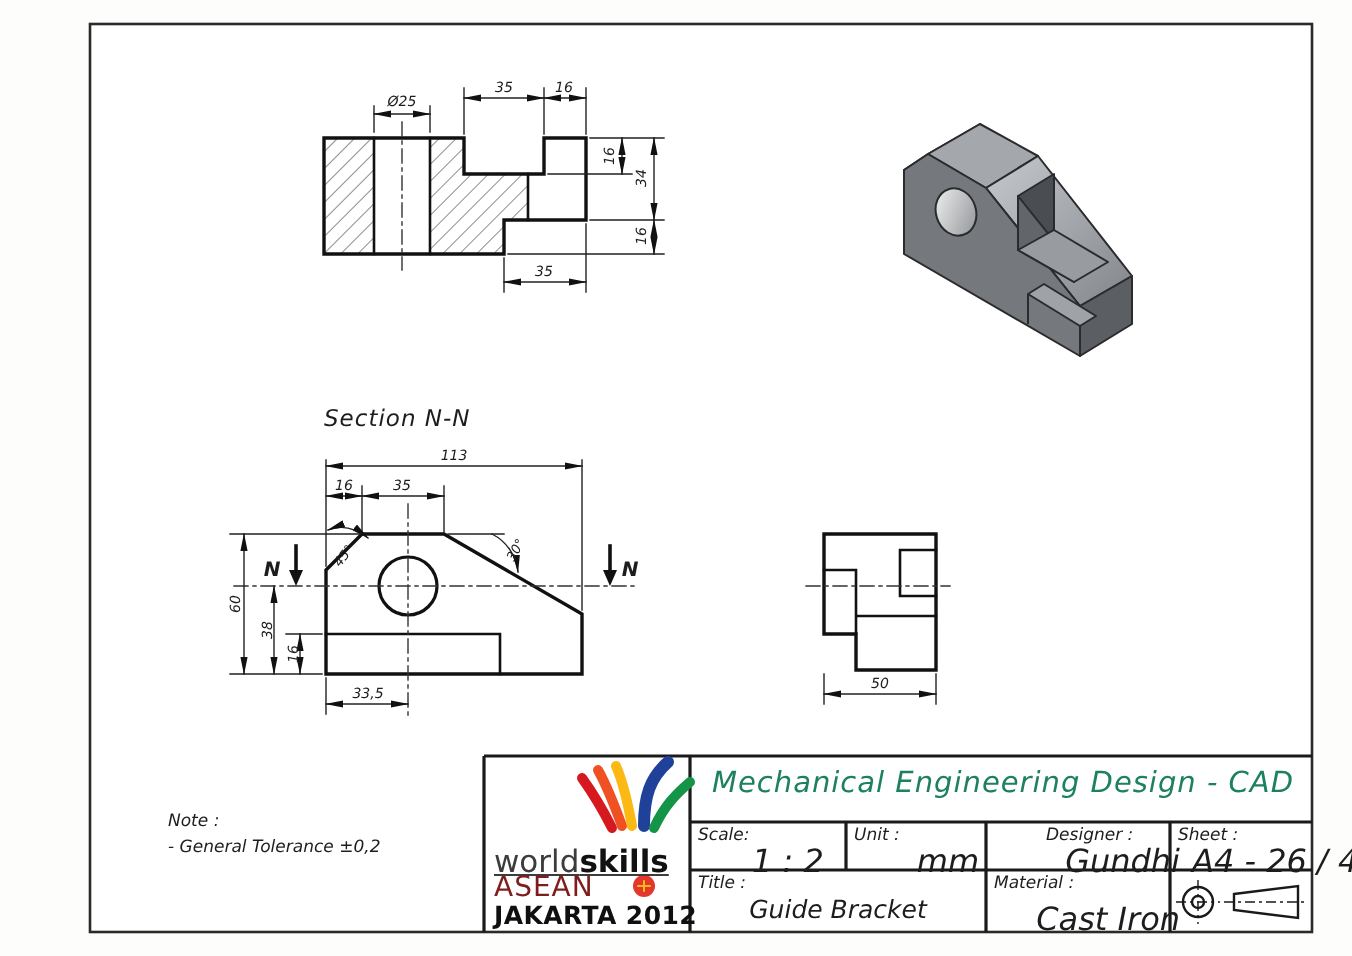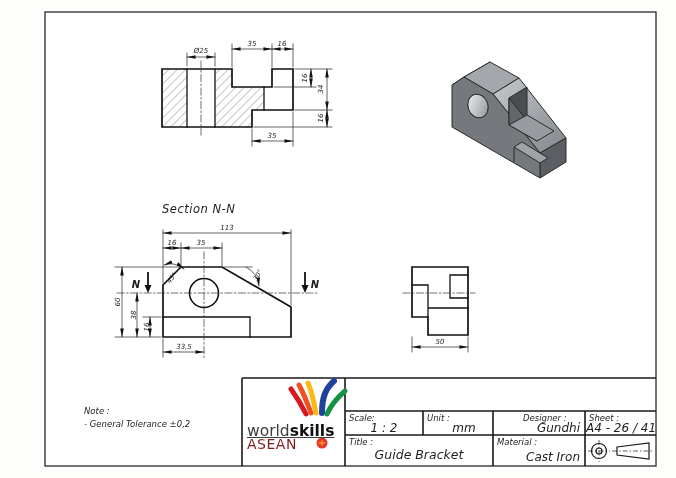--- a/index.html
+++ b/index.html
@@ -3,21 +3,21 @@
 <meta charset="utf-8">
 <style>
   html,body{margin:0;padding:0;background:#ffffff;}
   .sheet{position:relative;width:676px;height:478px;background:#fdfdfc;overflow:hidden;
          font-family:"DejaVu Sans",sans-serif;}
   svg text{font-family:"DejaVu Sans",sans-serif;font-style:italic;fill:#1d1d1d;}
   .ov{position:absolute;font-style:italic;color:#1d1d1d;white-space:nowrap;}
   .hdr{left:346px;top:384px;width:311px;text-align:center;font-size:14.5px;
        color:#1d8161;letter-spacing:0.5px;}
   .lbl{font-size:8.5px;}
-  .val{font-size:12px;}
+  .val{font-size:16px;margin-left:10px;}
   .big{font-size:12.5px;}
   .note{font-size:8.5px;}
   .seclab{left:162px;top:160px;font-size:11.5px;letter-spacing:0.5px;margin-top:42px;}
   .logo{position:absolute;font-style:normal;color:#222;}
   .lg1{left:247px;top:422px;font-size:15.5px;color:#3c3c3c;text-decoration:underline;}
   .lg1 b{color:#111;}
   .lg2{left:247px;top:436px;font-size:14px;letter-spacing:0.5px;color:#7f1d1d;}
   .lg3{left:247px;top:450px;font-size:12.5px;font-weight:bold;color:#101010;letter-spacing:0.2px;}
 </style>
 </head>
@@ -169,30 +169,32 @@
     <circle cx="322" cy="443" r="5.5" fill="#e2372c" stroke="none"></circle>
     <path d="M319,443 H325 M322,440.5 V445.5" stroke="#fcb813" stroke-width="1"></path>
   </g>
 </svg>
 
 <div class="ov seclab">Section N-N</div>
 
 <div class="ov note" style="left:84px;top:406px">Note :</div>
 <div class="ov note" style="left:84px;top:419px">- General Tolerance ±0,2</div>
 
+<div class="ov hdr">Mechanical Engineering Design - CAD</div>
 
 <div class="ov lbl" style="left:349px;top:413px">Scale:</div>
 <div class="ov val" style="left:345px;top:421px;width:78px;text-align:center">1 : 2</div>
 <div class="ov lbl" style="left:427px;top:413px">Unit :</div>
 <div class="ov val" style="left:423px;top:421px;width:82px;text-align:center">mm</div>
 <div class="ov lbl" style="left:523px;top:413px">Designer :</div>
 <div class="ov val" style="left:495px;top:421px;width:85px;text-align:right">Gundhi</div>
 <div class="ov lbl" style="left:589px;top:413px">Sheet :</div>
 <div class="ov val" style="left:586px;top:421px;width:70px;">A4 - 26 / 41</div>
 <div class="ov lbl" style="left:349px;top:437px">Title :</div>
 <div class="ov big" style="left:345px;top:447px;width:148px;text-align:center">Guide Bracket</div>
 <div class="ov lbl" style="left:497px;top:437px">Material :</div>
 <div class="ov val" style="left:495px;top:450px;width:85px;text-align:right">Cast Iron</div>
 
 <div class="logo lg1"><span>world</span><b>skills</b></div>
 <div class="logo lg2">ASEAN</div>
+<div class="logo lg3">JAKARTA 2012</div>
 
 </div>
 
 </body></html>

